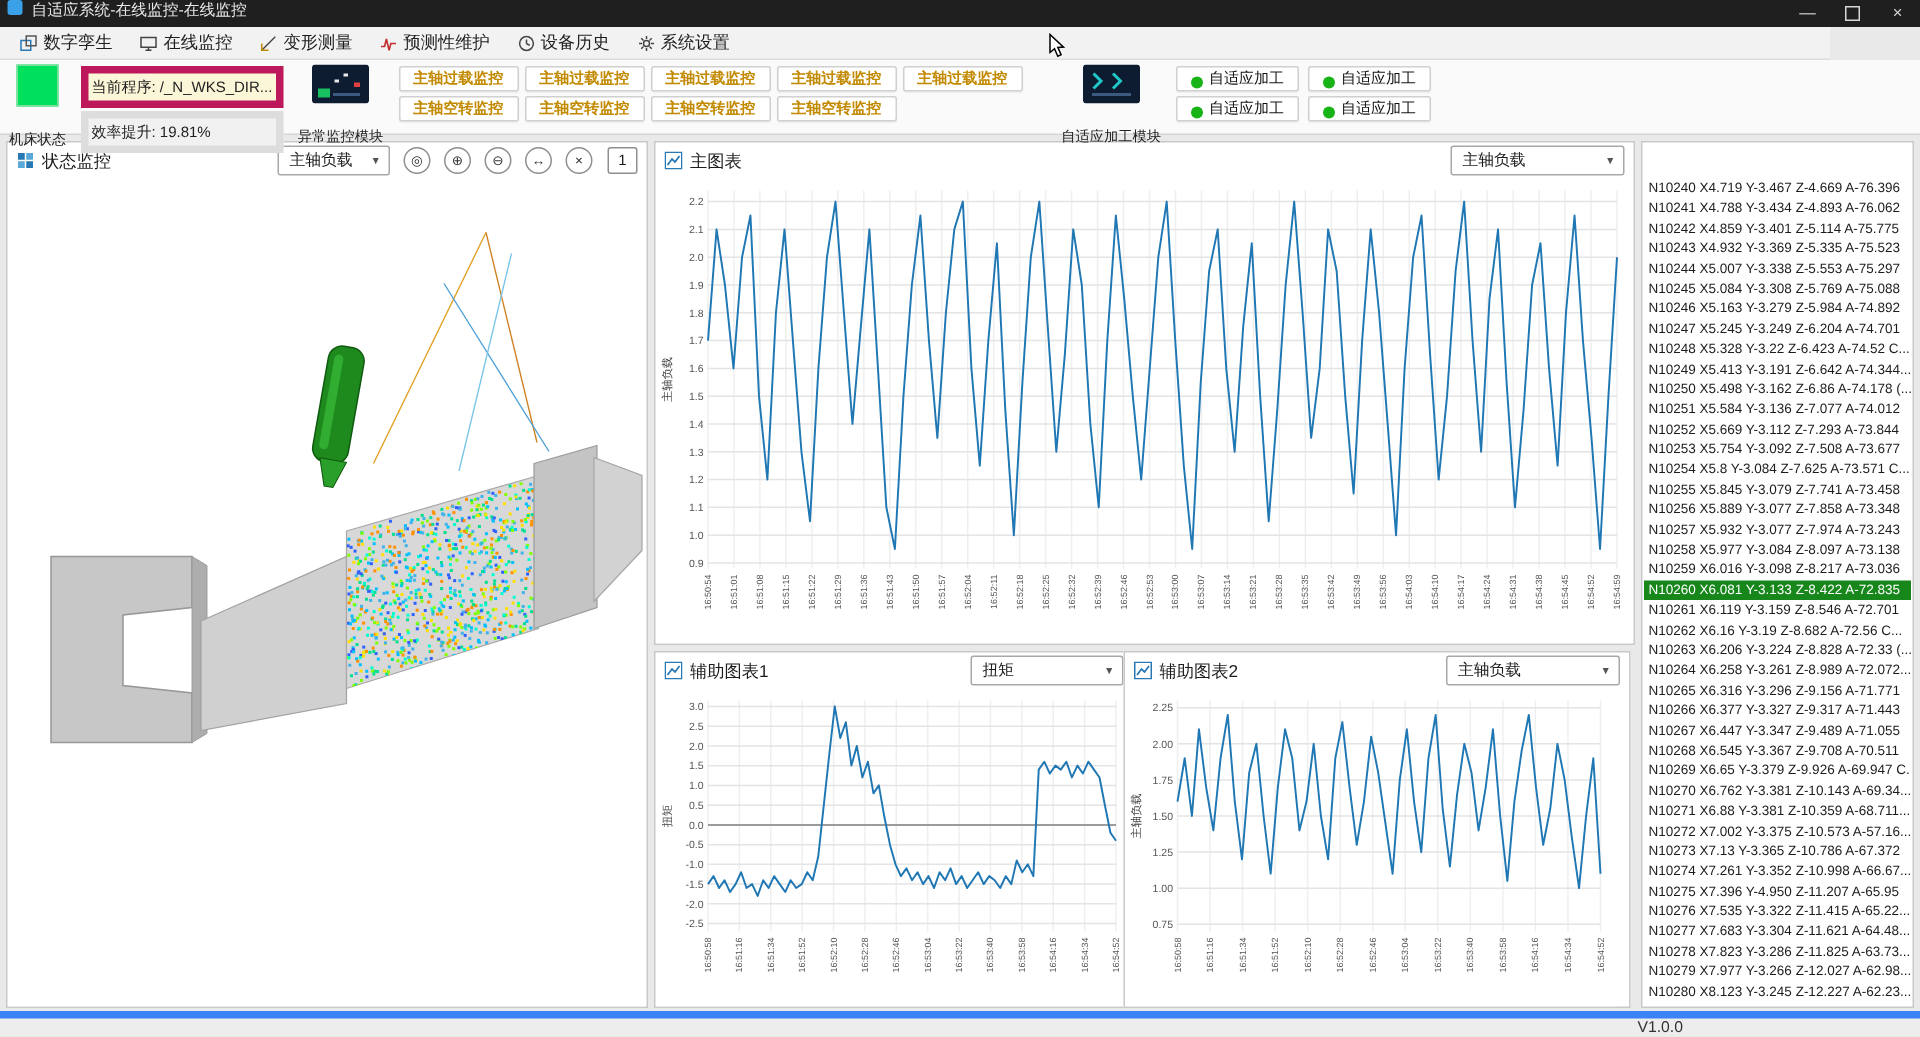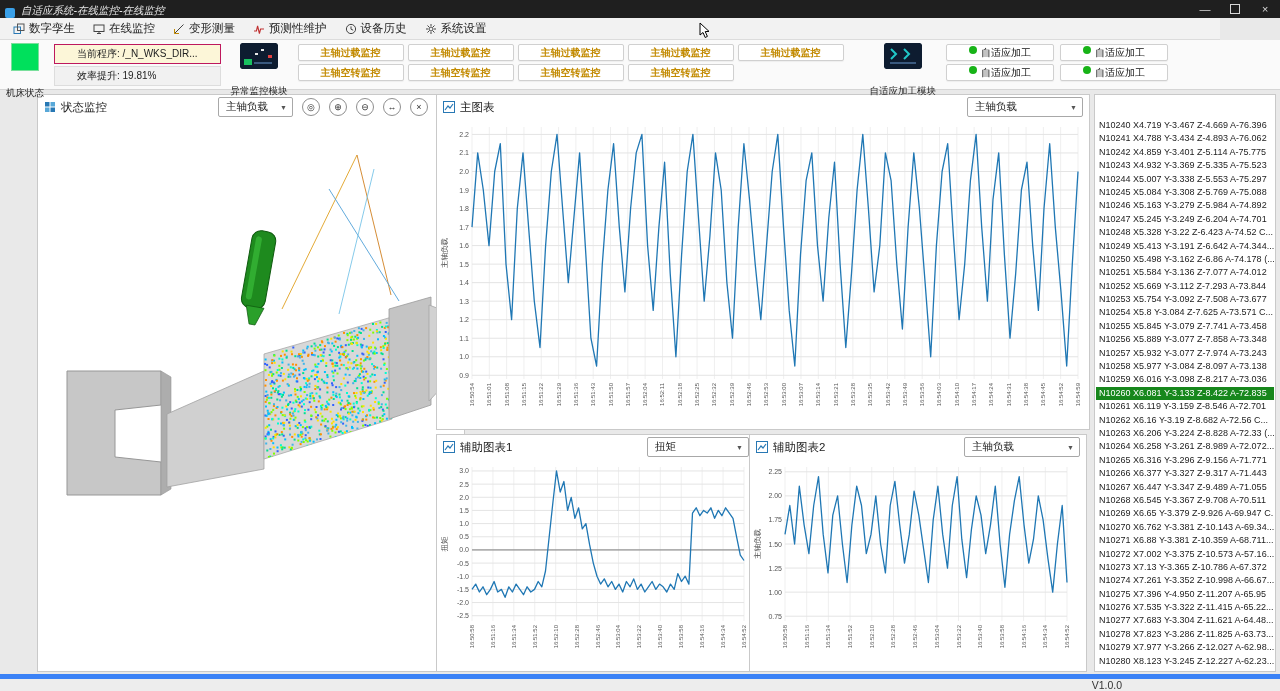--- a/index.html
+++ b/index.html
@@ -1,54 +1,54 @@
 <!DOCTYPE html>
 <html><head>
 <meta charset="utf-8">
 <style>
   html,body{margin:0;padding:0;}
   body{width:1280px;height:691px;position:relative;font-family:"Liberation Sans",sans-serif;
        background:#e9e9e9;overflow:hidden;font-size:12px;color:#222;}
   
   #titlebar{position:absolute;left:0;top:0;width:1280px;height:18px;background:#1f1f1f;
-            display:flex;align-items:flex-end;color:#e6e6e6;font-size:10.5px;z-index:30;font-style:italic;}
+            display:flex;align-items:flex-start;color:#e6e6e6;font-size:10.5px;z-index:30;}
   .tb-appicon{width:10px;height:10px;background:#3aa0e8;border-radius:2px;margin:0 6px 0 5px;}
   .tb-spacer{flex:1;}
   .tb-btn{width:30px;height:18px;display:flex;align-items:center;justify-content:center;
           color:#d8d8d8;font-size:11px;cursor:default;}
   .tb-max{width:8px;height:8px;border:1px solid #d8d8d8;display:block;}
   
   #menubar{position:absolute;left:0;top:18px;width:1220px;height:22px;background:#f2f2f2;
            border-bottom:1px solid #dcdcdc;display:flex;align-items:center;padding-left:4px;
            box-sizing:border-box;z-index:29;}
   .menu-item{display:flex;align-items:center;gap:4px;padding:0 9px;height:100%;font-size:11.5px;color:#1d1d1d;}
   .menu-item svg{display:block;}
   
   #toolbar{position:absolute;left:0;top:40px;width:1280px;height:50px;background:#fafafa;
            border-bottom:1px solid #d5d5d5;box-sizing:border-box;display:flex;
            align-items:flex-start;padding:3px 6px;gap:10px;z-index:28;}
   .tcol{display:flex;flex-direction:column;align-items:center;gap:16px;}
   .status-square{width:26px;height:26px;background:#00e05c;border:1px solid #7adf9c;}
   .tlabel{font-size:9.5px;color:#222;white-space:nowrap;}
   .prog-col{display:flex;flex-direction:column;gap:2px;margin-top:1px;}
-  .prog-row{font-size:10px;padding:2px 22px;border:1px solid #be185d;background:#fcf6d8;white-space:nowrap;}
+  .prog-row{font-size:10px;padding:2px 2px;border:5px solid #be185d;background:#fcf6d8;white-space:nowrap;}
   .prog-row.eff{background:#f1f1f1;border-color:#ddd;}
   .mod-icon{display:block;border-radius:2px;}
   .chip-grid{display:flex;flex-direction:column;gap:3px;margin-top:1px;}
   .chip-row{display:flex;gap:4px;}
   .chip{background:#fff;border:1px solid #d0d0d0;border-radius:2px;font-size:10px;line-height:13px;
-        padding:1px 22px;color:#c28a00;font-weight:700;white-space:nowrap;box-shadow:0 1px 1px rgba(0,0,0,0.05);}
-  .chip.adaptive{color:#111;font-weight:400;display:flex;align-items:flex-start;gap:4px;}
+        padding:1px 9px;color:#c28a00;font-weight:700;white-space:nowrap;box-shadow:0 1px 1px rgba(0,0,0,0.05);}
+  .chip.adaptive{color:#111;font-weight:400;display:flex;align-items:flex-end;gap:4px;}
   .chip .dot{width:8px;height:8px;border-radius:50%;background:#17b317;display:inline-block;}
   .adaptive-grid{display:grid;grid-template-columns:auto auto;gap:3px 6px;margin-top:1px;}
   
   .panel{position:absolute;background:#fff;border:1px solid #c9c9c9;box-sizing:border-box;}
   .panel-header{height:24px;display:flex;align-items:center;gap:5px;padding:0 6px;font-size:11.5px;color:#1c1c1c;}
   .panel-header .ph-spacer{flex:1;}
-  #panel-status{left:4px;top:94px;width:428px;height:578px;margin-left:33px;}
+  #panel-status{left:4px;top:94px;width:428px;height:578px;}
   #panel-main-chart{left:436px;top:94px;width:654px;height:336px;}
   #panel-aux1{left:436px;top:434px;width:320px;height:238px;}
   #panel-aux2{left:749px;top:434px;width:338px;height:238px;}
   #panel-nc{left:1094px;top:94px;width:182px;height:578px;}
   .dropdown{height:18px;background:#fff;border:1px solid #a8a8a8;border-radius:2px;display:flex;
             align-items:center;gap:12px;font-size:10.5px;padding:0 5px 0 7px;color:#1c1c1c;white-space:nowrap;}
   .dropdown .arrow{font-size:7px;color:#555;}
   .icon-btn{width:16px;height:16px;border:1px solid #8f8f8f;border-radius:50%;background:#fff;
             display:flex;align-items:center;justify-content:center;font-size:9px;color:#333;margin-left:4px;}
   .zoom-box{width:18px;height:16px;border:1px solid #8f8f8f;border-radius:2px;background:#fff;

